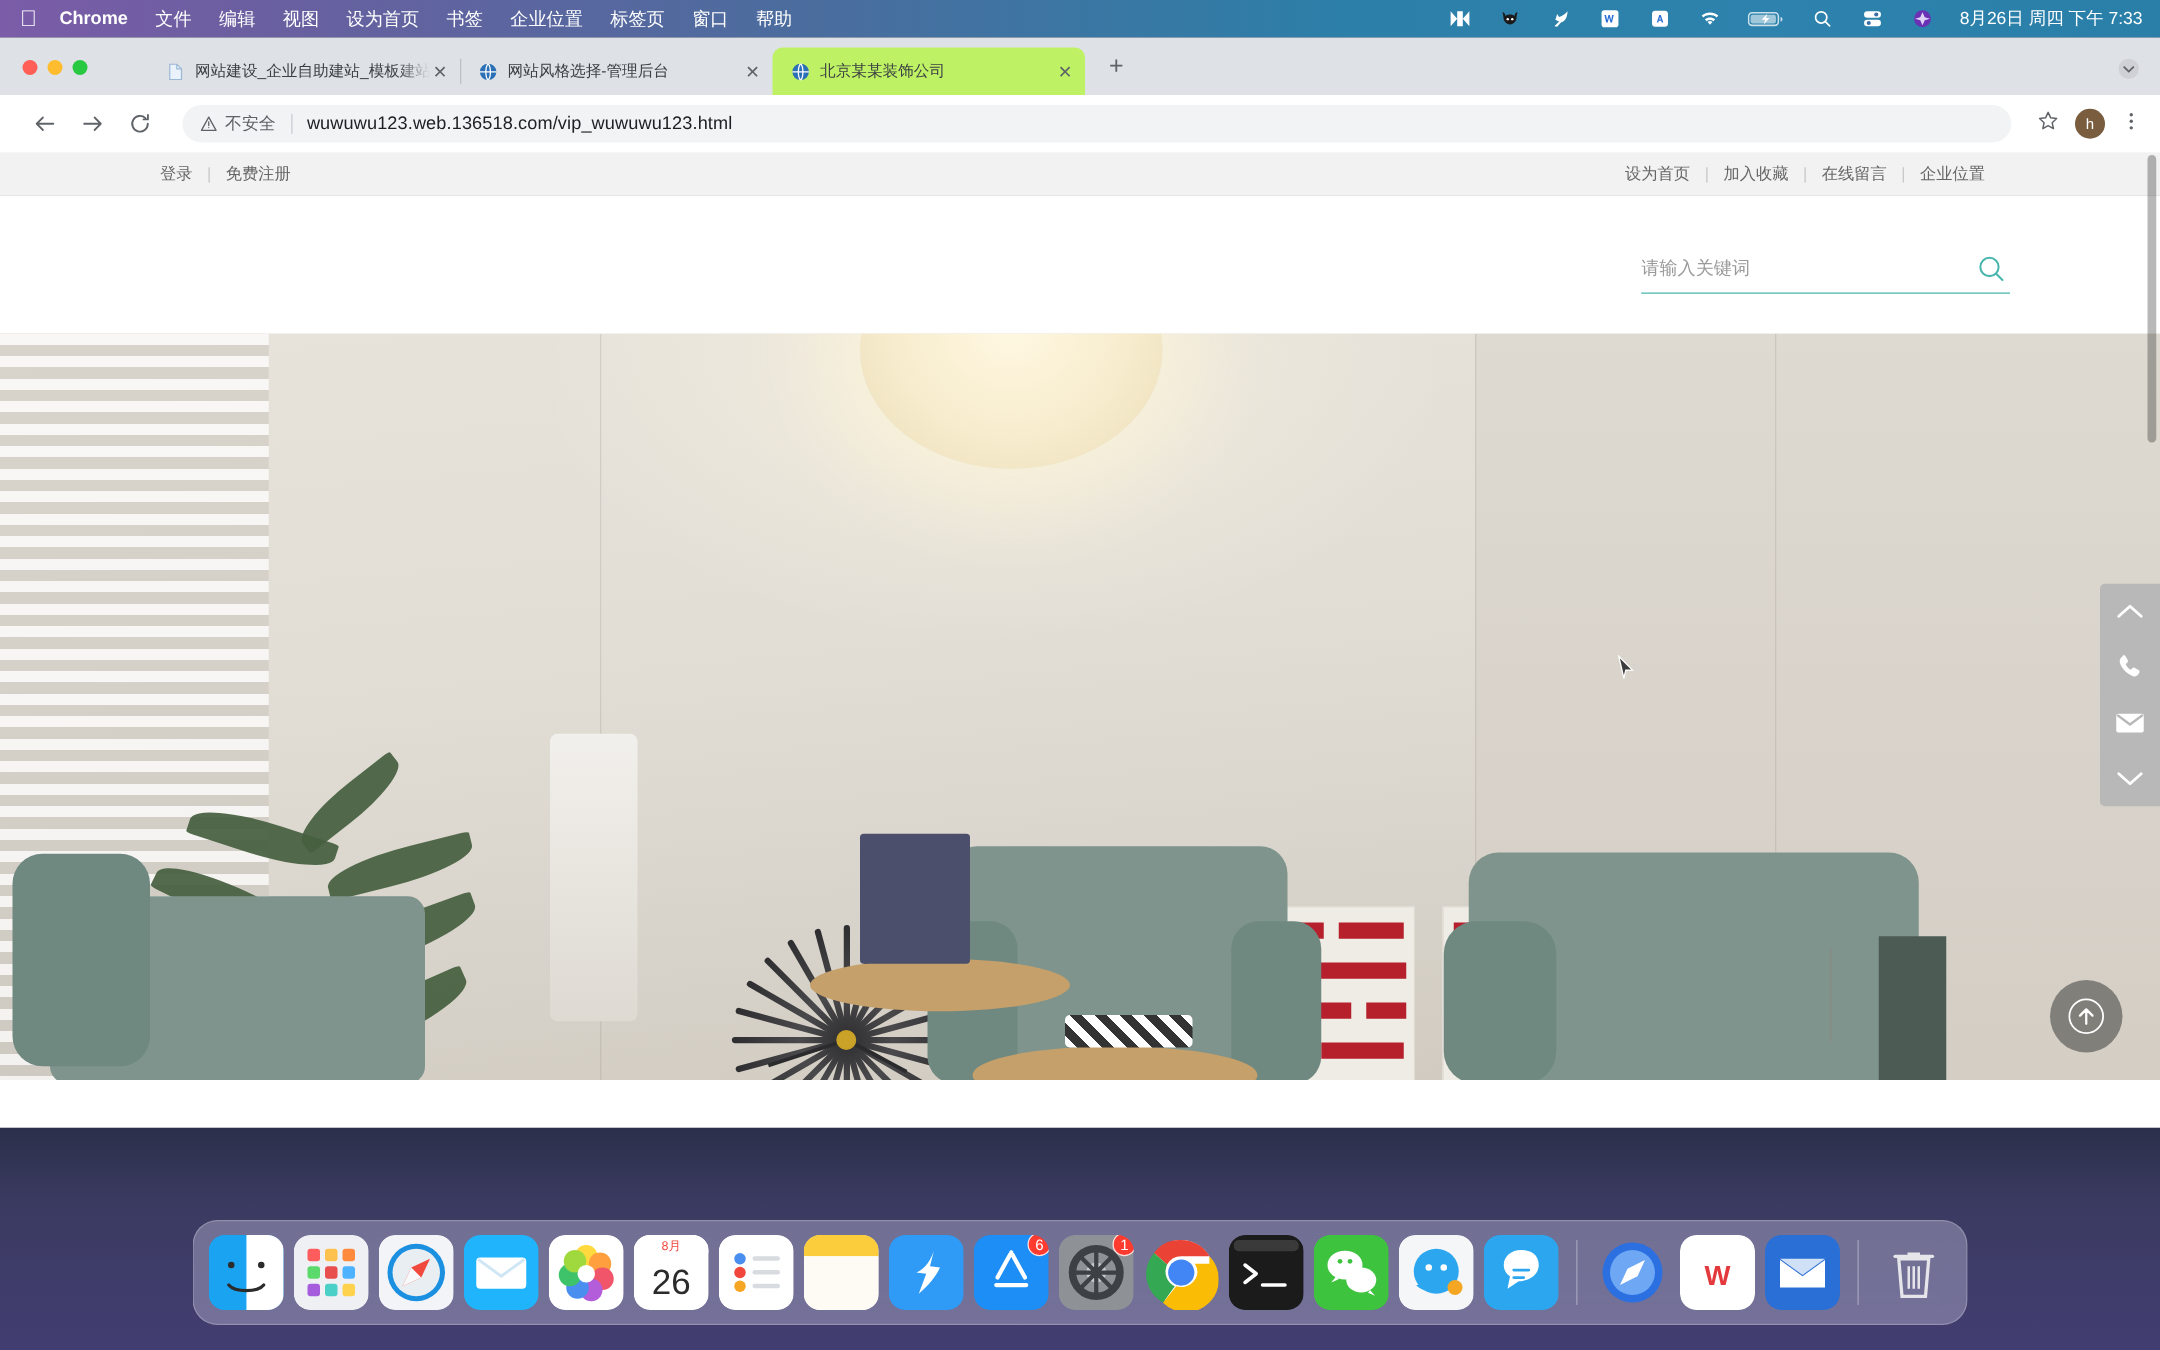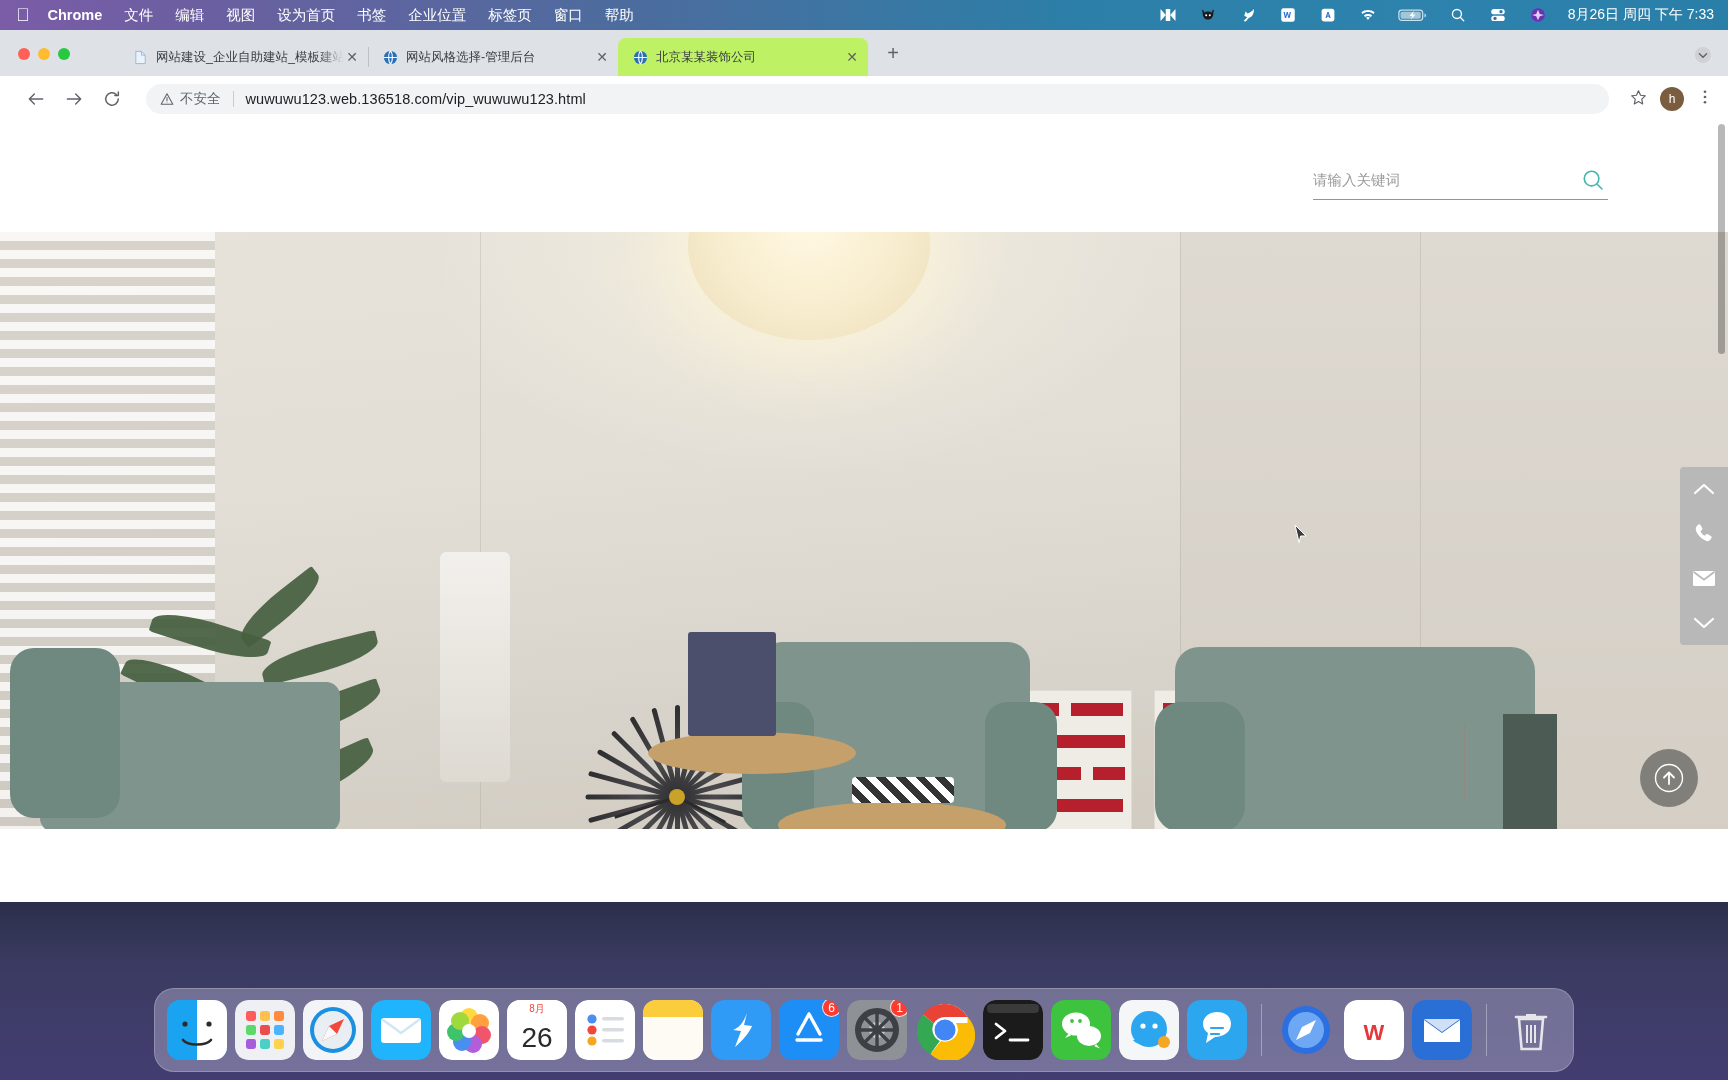--- a/index.html
+++ b/index.html
@@ -169,21 +169,21 @@
   }
   .pagescroll{
     position:absolute; right:0; top:0; width:14px; height:780px;
   }
   .pagescroll .thumb{ position:absolute; right:3px; top:2px; width:7px; height:230px; background:rgba(0,0,0,.28); border-radius:4px; }
 
   
   .dockwrap{ position:absolute; left:0; bottom:0; width:1728px; height:178px;
     background:linear-gradient(180deg, rgba(88,80,140,.0) 0%, rgba(88,80,140,.35) 34%, rgba(70,64,120,.85) 100%); }
   .dock{
-    position:absolute; left:50%; transform:translateX(-50%); bottom:8px;
+    position:absolute; left:50%; transform:translateX(-50%); bottom:20px;
     height:84px; padding:0 12px; border-radius:20px;
     background:rgba(188,185,215,.42); border:1px solid rgba(255,255,255,.22);
     display:flex; align-items:center; gap:8px; backdrop-filter:blur(8px);
   }
   .dock .app{ position:relative; width:60px; height:60px; border-radius:13px; display:flex; align-items:center; justify-content:center; overflow:hidden; }
   .dock .badge{
     position:absolute; top:-2px; right:-2px; min-width:19px; height:19px; border-radius:10px;
     background:#ff3b30; color:#fff; font-size:12px; display:flex; align-items:center; justify-content:center;
     border:1.5px solid rgba(255,255,255,.85); padding:0 4px;
   }
@@ -366,20 +366,36 @@
             <circle cx="12" cy="5" r="1.8" fill="#5f6368"></circle>
             <circle cx="12" cy="12" r="1.8" fill="#5f6368"></circle>
             <circle cx="12" cy="19" r="1.8" fill="#5f6368"></circle>
           </svg>
       </span>
     </div>
   </div>
 
   <div class="page">
 
+    <div class="topbar">
+      <span class="left">
+        <a href="#">登录</a>
+        <span class="bar">|</span>
+        <a href="#">免费注册</a>
+      </span>
+      <span class="right">
+        <a href="#">设为首页</a>
+        <span class="bar">|</span>
+        <a href="#">加入收藏</a>
+        <span class="bar">|</span>
+        <a href="#">在线留言</a>
+        <span class="bar">|</span>
+        <a href="#">企业位置</a>
+      </span>
+    </div>
 
     <div class="header">
       <div class="search">
         <input type="text" placeholder="请输入关键词" style="">
         <span class="sbtn">
           <svg width="25" height="25" viewBox="0 0 26 26">
               <circle cx="11" cy="11" r="7.6" fill="none" stroke="#49b6ae" stroke-width="1.7"></circle>
               <path d="M16.6 16.6l5.2 5.2" stroke="#49b6ae" stroke-width="1.7" stroke-linecap="round"></path>
             </svg>
         </span>

